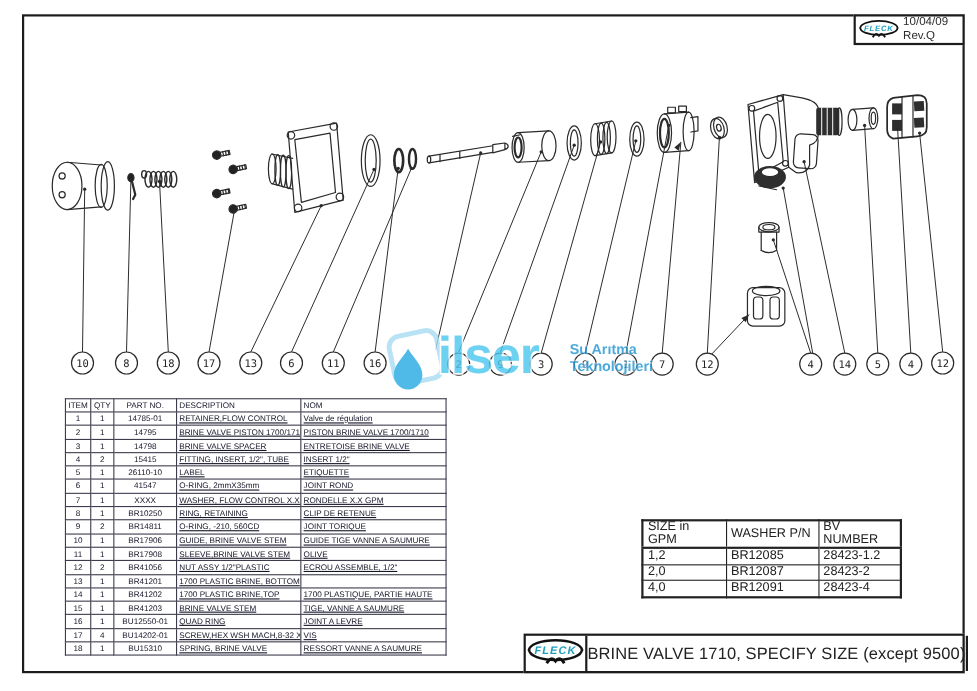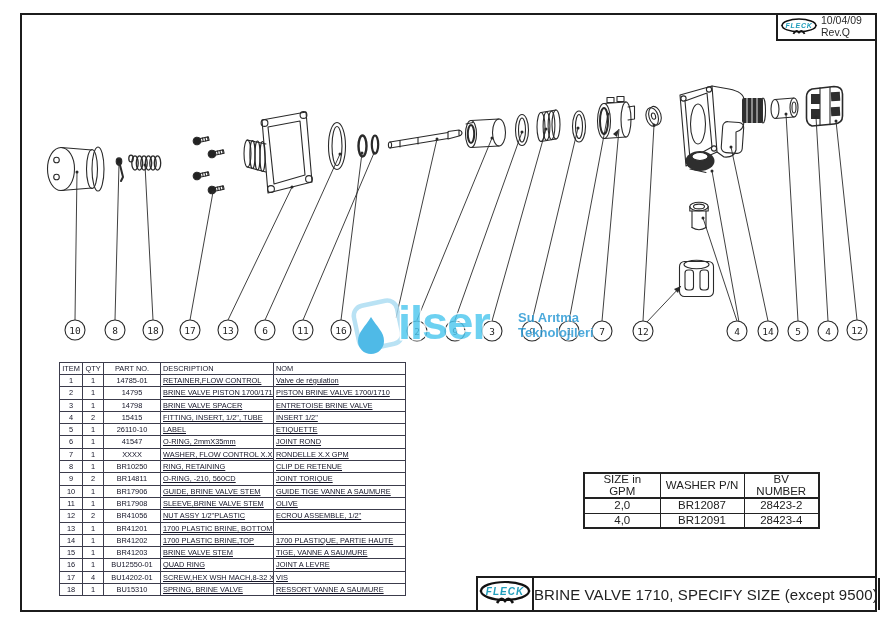--- a/index.html
+++ b/index.html
@@ -24,21 +24,21 @@
     font-size:7.4px;color:#151528;}
   .parts-table th,.parts-table td{border:1px solid #3c3c4c;padding:0 2px;line-height:1;
     white-space:nowrap;overflow:hidden;font-weight:normal;}
   .parts-table th{height:11px;text-align:left;}
   .parts-table td{height:11.3px;}
   .parts-table th:nth-child(-n+3),.parts-table td:nth-child(-n+3){text-align:center;}
   .parts-table td:nth-child(4),.parts-table td:nth-child(5){text-align:left;text-decoration:underline;}
   
   .size-table{position:absolute;left:583px;top:472px;font-size:11.5px;color:#222;}
   .size-table th,.size-table td{border:1.5px solid #222;padding:0 4px;height:13.5px;
-    text-align:center;font-weight:normal;line-height:1;}
+    text-align:left;font-weight:normal;line-height:1;}
   .size-table th{border-bottom:2px solid #222;}
   .size-table{border:2px solid #222;}
   
   .bottom-bar{position:absolute;left:476px;top:576px;width:401px;height:36px;box-sizing:border-box;
     border:2px solid var(--ink,#1c1c1c);background:#fff;display:flex;align-items:stretch;}
   .bar-logo{width:66px;border-right:2px solid var(--ink,#1c1c1c);display:flex;align-items:center;justify-content:center;}
   .bar-title{flex:1;display:flex;align-items:center;justify-content:center;font-size:15px;color:#222;
     white-space:nowrap;letter-spacing:.1px;}
   .bar-num{width:78px;border-left:2px solid var(--ink,#1c1c1c);display:flex;flex-direction:column;
     align-items:center;justify-content:center;line-height:1;}
@@ -506,20 +506,25 @@
     </colgroup>
   <thead>
       <tr>
         <th>SIZE in GPM</th>
         <th>WASHER P/N</th>
         <th>BV NUMBER</th>
       </tr>
     </thead>
   <tbody>
       <tr>
+        <td>1,2</td>
+        <td>BR12085</td>
+        <td>28423-1.2</td>
+      </tr>
+      <tr>
         <td>2,0</td>
         <td>BR12087</td>
         <td>28423-2</td>
       </tr>
       <tr>
         <td>4,0</td>
         <td>BR12091</td>
         <td>28423-4</td>
       </tr>
     </tbody>

